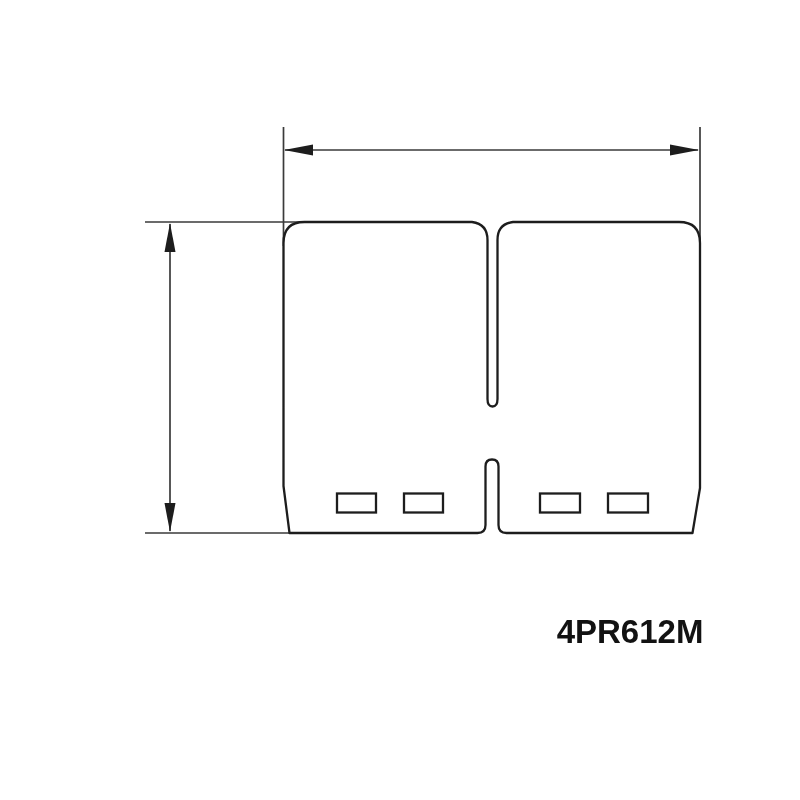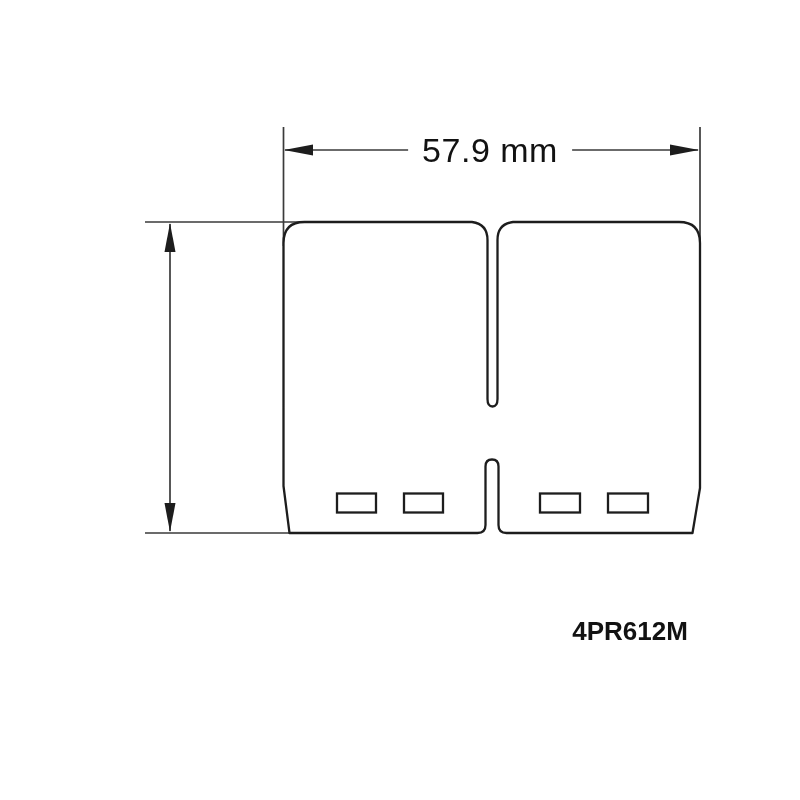--- a/index.html
+++ b/index.html
@@ -57,21 +57,21 @@
     font-weight: 400;
     letter-spacing: 0.5px;
     padding: 2px 14px;
     white-space: nowrap;
     line-height: 1;
   }
   .part-number {
     position: absolute;
     transform: translate(-50%, -50%);
     color: var(--text-color);
-    font-size: 26px;
+    font-size: 33px;
     font-weight: 700;
     letter-spacing: 0px;
     white-space: nowrap;
     line-height: 1;
   }
 </style>
 </head>
 <body>
 
 <div class="canvas">
@@ -119,18 +119,17 @@
              Z"></path>
 
     <g>
       <rect class="vent-slot" x="337" y="493.5" width="39" height="19"></rect>
       <rect class="vent-slot" x="404" y="493.5" width="39" height="19"></rect>
       <rect class="vent-slot" x="540" y="493.5" width="40" height="19"></rect>
       <rect class="vent-slot" x="608" y="493.5" width="40" height="19"></rect>
     </g>
   </svg>
 
-  <div class="dim-label" style="left:490px; top:150px;">57.9 mm</div>
 
 
   <div class="part-number" style="left:630px; top:631px;">4PR612M</div>
 
 </div>
 
 </body></html>

